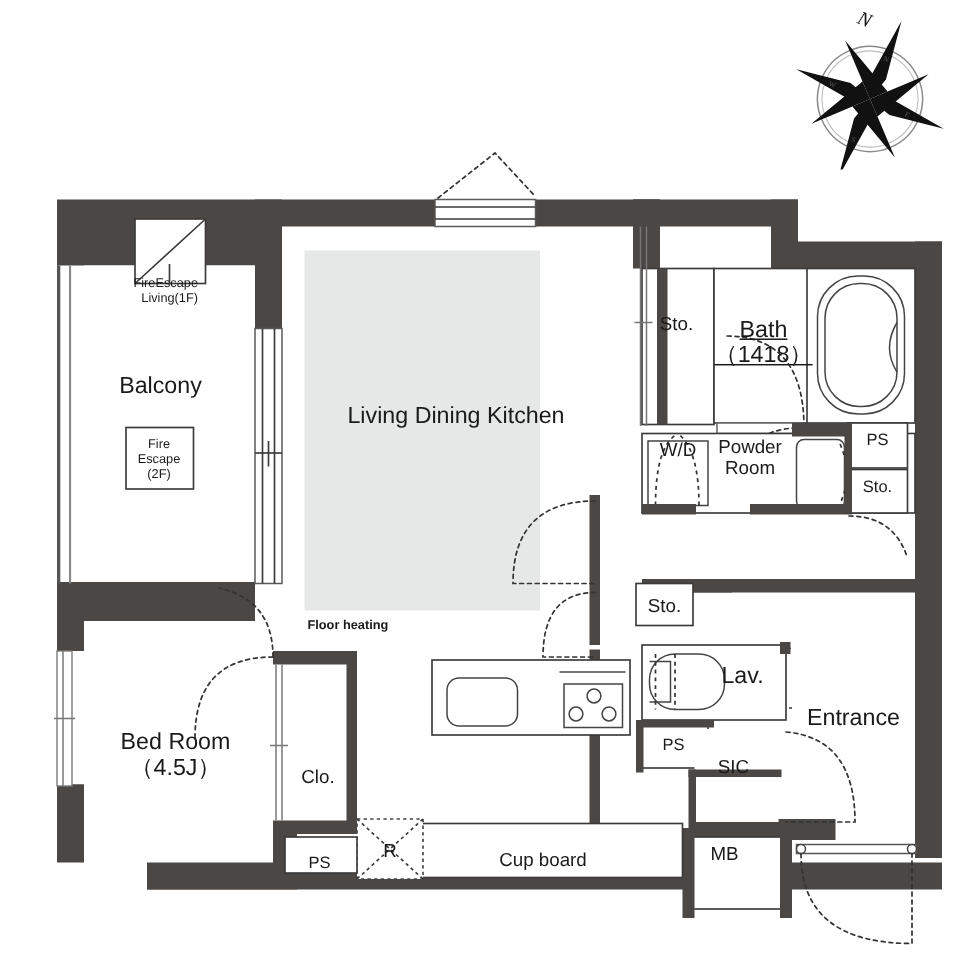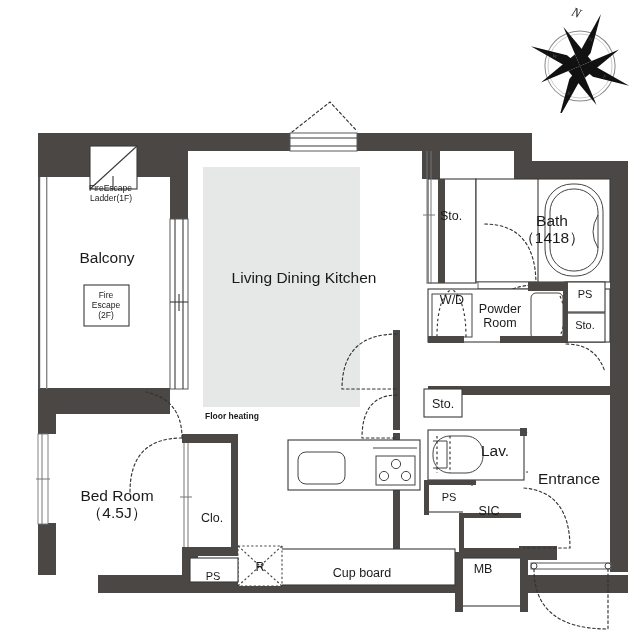--- a/index.html
+++ b/index.html
@@ -262,21 +262,21 @@
       <rect x="38" y="434" width="10" height="90" fill="#fff" stroke="#777" stroke-width="0.9"></rect>
       <line class="lnT" x1="42" y1="434" x2="42" y2="524"></line>
       <line class="lnT" x1="36" y1="479" x2="50" y2="479"></line>
     </g>
 
     <rect class="rmN" x="56" y="548" width="126" height="27"></rect>
   </svg>
 
   <div class="lbl tiny" style="left:89px; top:184px; text-align:right;">
     <div>FireEscape</div>
-    <div>Ladder(1F)</div>
+    <div>Living(1F)</div>
   </div>
 
   <div class="lbl big ctr" style="left:107px; top:258px;">Balcony</div>
 
   <div class="lbl tiny ctr" style="left:106px; top:306px;">
     <div>Fire</div>
     <div>Escape</div>
     <div>(2F)</div>
   </div>
 
@@ -294,28 +294,28 @@
   <div class="lbl med ctr" style="left:212px; top:518px;">Clo.</div>
 
   <div class="lbl sm ctr" style="left:213px; top:576px;">PS</div>
 
   <div class="lbl med ctr" style="left:260px; top:567px;">R</div>
 
   <div class="lbl med ctr" style="left:362px; top:573px;">Cup board</div>
 
   <div class="lbl med ctr" style="left:451px; top:216px;">Sto.</div>
 
-  <div class="lbl room ctr" style="left:552px; top:229px;">
+  <div class="lbl room ctr" style="left:509px; top:229px;text-decoration:underline;">
     <div>Bath</div>
     <div>（1418）</div>
   </div>
 
   <div class="lbl med ctr" style="left:452px; top:300px;">W/D</div>
 
-  <div class="lbl med ctr" style="left:500px; top:305px;margin-top:11px;">
+  <div class="lbl med ctr" style="left:500px; top:305px;">
     <div>Powder</div>
     <div>Room</div>
   </div>
 
   <div class="lbl sm ctr" style="left:585px; top:294px;">PS</div>
 
   <div class="lbl sm ctr" style="left:585px; top:325px;">Sto.</div>
 
   <div class="lbl med ctr" style="left:443px; top:404px;">Sto.</div>
 

